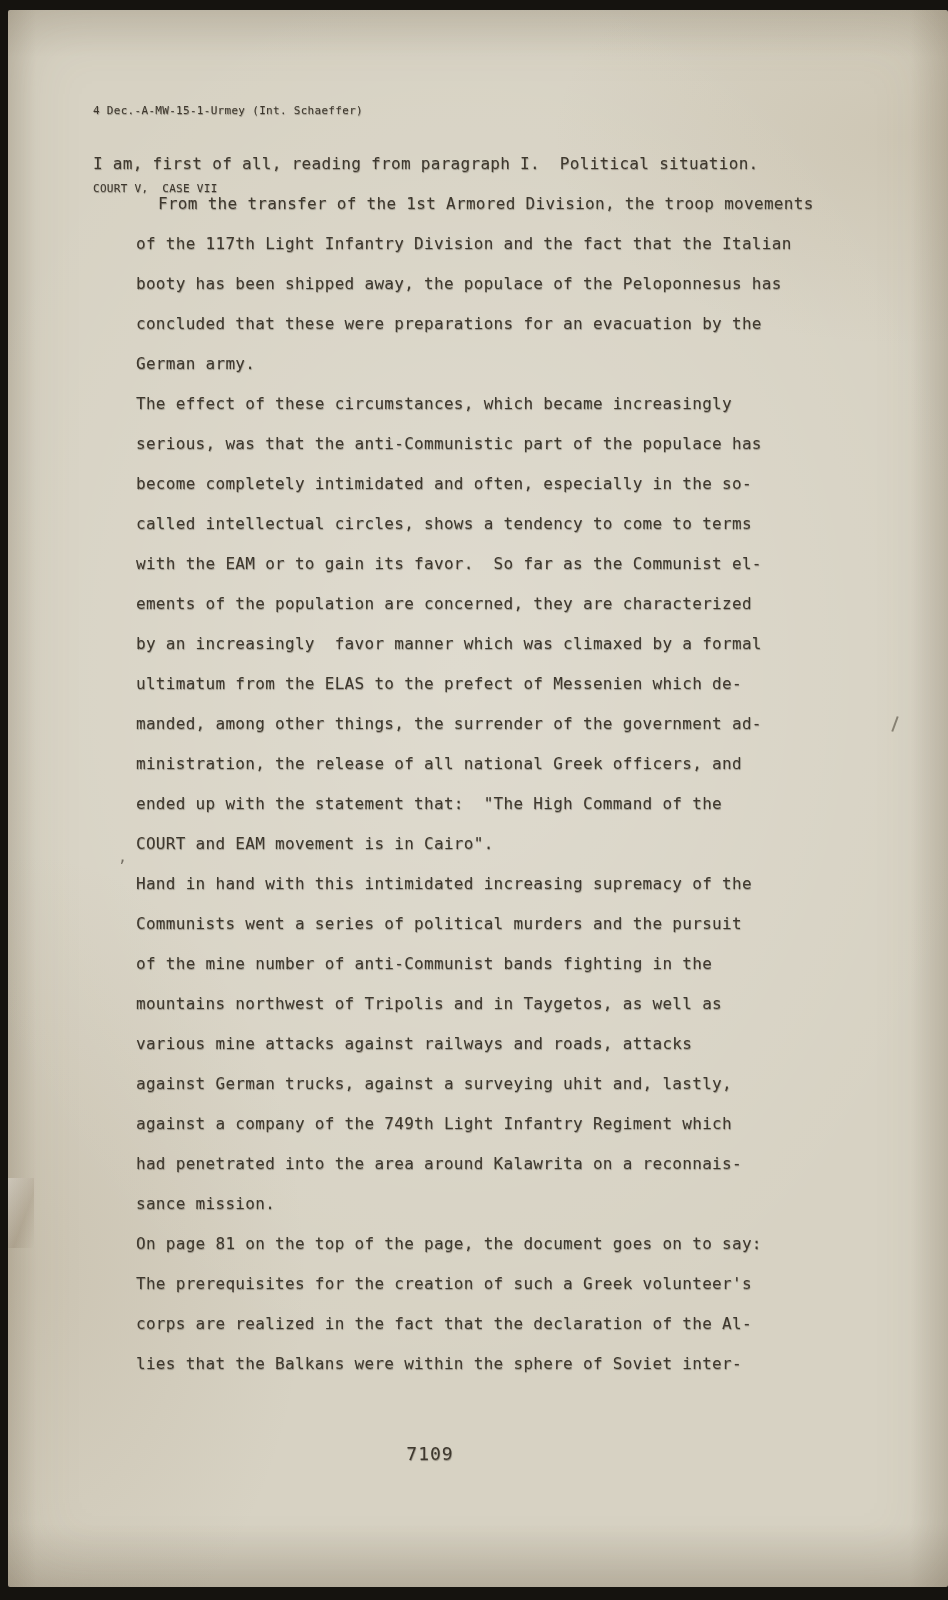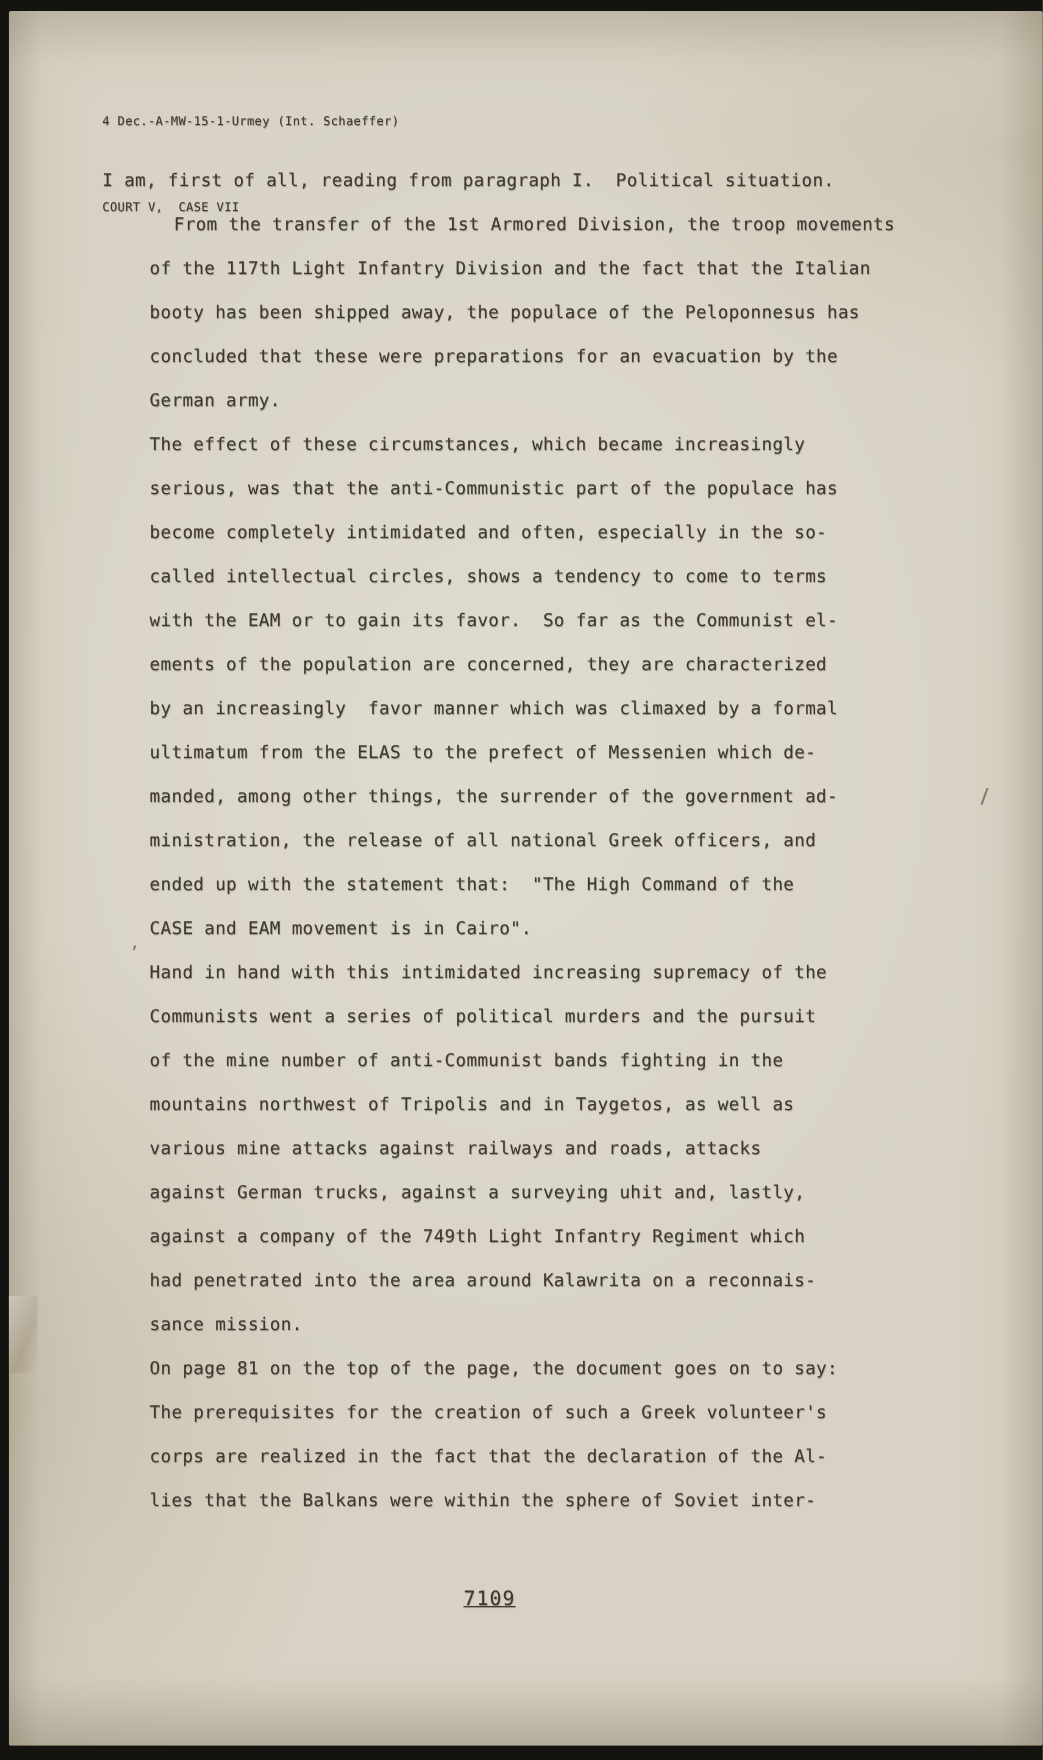--- a/index.html
+++ b/index.html
@@ -45,27 +45,26 @@
   .line {
     height:40px;
     line-height:40px;
     white-space:pre;
   }
   .indent-0 { padding-left:0; }
   .indent-1 { padding-left:43px; }
   .indent-2 { padding-left:65px; }
   .page-number {
     position:absolute;
-    left:87px; top:1424px;
+    left:72px; top:1424px;
     width:700px;
     text-align:center;
     font-size:18px;
     line-height:40px;
     letter-spacing:1px;
-    text-decoration:underline;
   }
   .stray-mark {
     position:absolute;
     left:110px; top:838px;
     font-size:15px;
     color:rgba(62,56,46,0.65);
   }
   .scan-artifact-slash {
     position:absolute;
     right:52px; top:706px;
@@ -101,21 +100,21 @@
       <div class="line indent-1">serious, was that the anti-Communistic part of the populace has</div>
       <div class="line indent-1">become completely intimidated and often, especially in the so-</div>
       <div class="line indent-1">called intellectual circles, shows a tendency to come to terms</div>
       <div class="line indent-1">with the EAM or to gain its favor.  So far as the Communist el-</div>
       <div class="line indent-1">ements of the population are concerned, they are characterized</div>
       <div class="line indent-1">by an increasingly  favor manner which was climaxed by a formal</div>
       <div class="line indent-1">ultimatum from the ELAS to the prefect of Messenien which de-</div>
       <div class="line indent-1">manded, among other things, the surrender of the government ad-</div>
       <div class="line indent-1">ministration, the release of all national Greek officers, and</div>
       <div class="line indent-1">ended up with the statement that:  "The High Command of the</div>
-      <div class="line indent-1">CASE and EAM movement is in Cairo".</div>
+      <div class="line indent-1">COURT and EAM movement is in Cairo".</div>
       <div class="line indent-1">Hand in hand with this intimidated increasing supremacy of the</div>
       <div class="line indent-1">Communists went a series of political murders and the pursuit</div>
       <div class="line indent-1">of the mine number of anti-Communist bands fighting in the</div>
       <div class="line indent-1">mountains northwest of Tripolis and in Taygetos, as well as</div>
       <div class="line indent-1">various mine attacks against railways and roads, attacks</div>
       <div class="line indent-1">against German trucks, against a surveying uhit and, lastly,</div>
       <div class="line indent-1">against a company of the 749th Light Infantry Regiment which</div>
       <div class="line indent-1">had penetrated into the area around Kalawrita on a reconnais-</div>
       <div class="line indent-1">sance mission.</div>
       <div class="line indent-1">On page 81 on the top of the page, the document goes on to say:</div>

